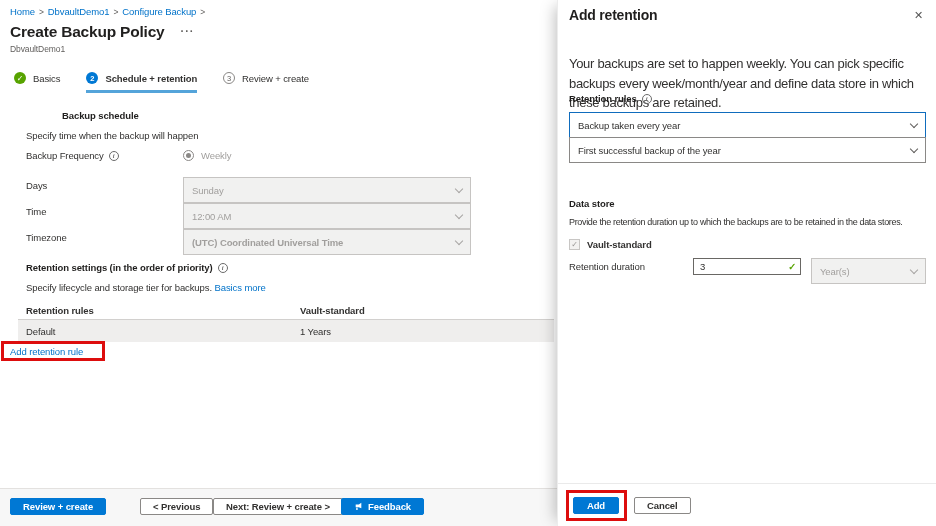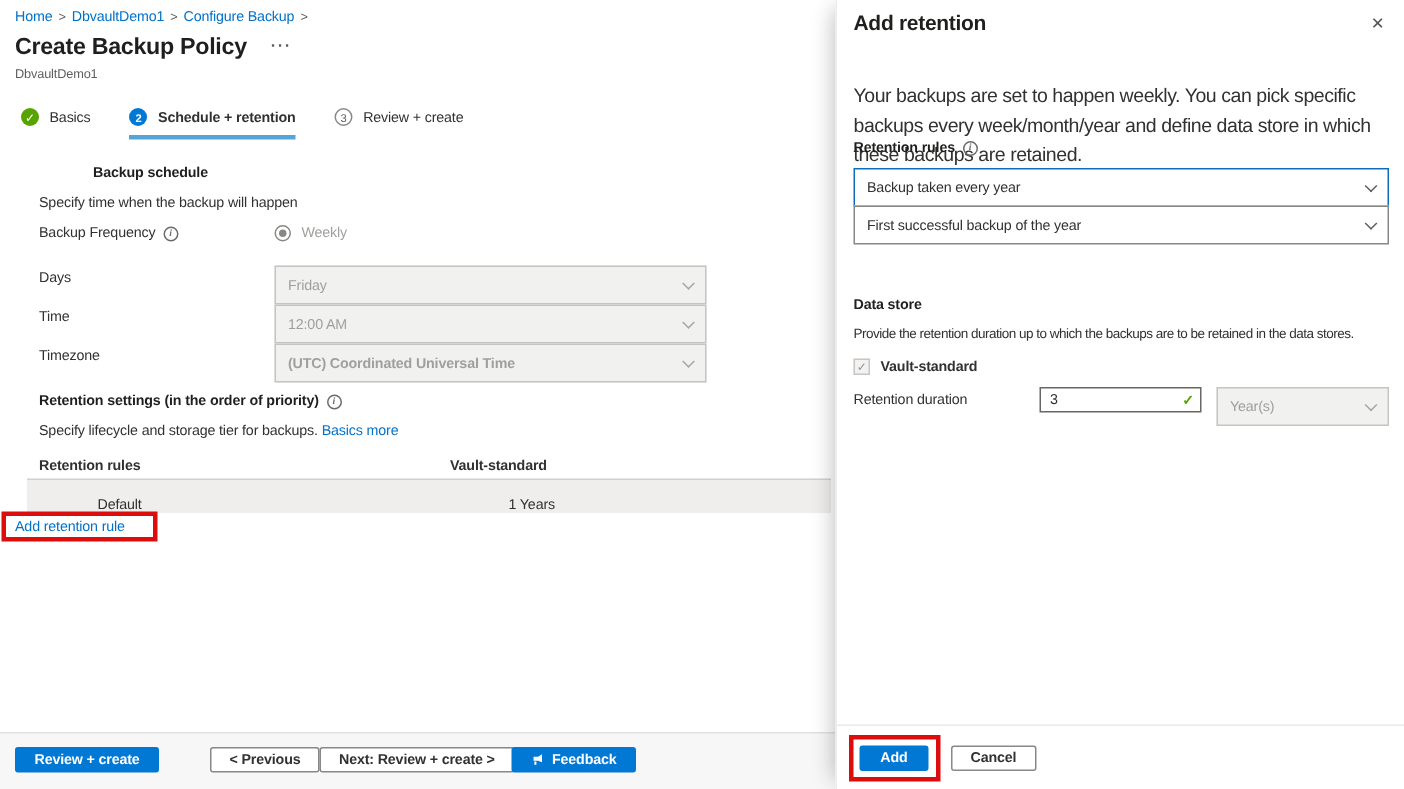--- a/index.html
+++ b/index.html
@@ -48,21 +48,21 @@
   .sel.focused { border-color: #0f6cbd; }
   .chev { width: 6px; height: 6px; border-right: 1.2px solid #605e5c; border-bottom: 1.2px solid #605e5c;
     transform: rotate(45deg); margin-top: -3px; flex: 0 0 auto; }
   .sel.disabled .chev { border-color: #a7a5a3; }
 
   .muted { color: #a19f9d; }
 
   
   .rtable { top: 301px; left: 18px; width: 536px; }
   .rtable .hrow { display: flex; height: 19px; align-items: center; border-bottom: 1px solid #d2d0ce; font-weight: 700; }
-  .rtable .drow { display: flex; height: 22px; align-items: flex-end; background: #efeeed; padding-left: 39px; }
+  .rtable .drow { display: flex; height: 22px; align-items: center; background: #efeeed; }
   .rtable .c1 { width: 282px; padding-left: 8px; }
   .rtable .c2 { flex: 1; }
 
   .add-link { top: 346px; left: 10px; font-size: 9.5px; }
 
   .annotation-box { position: absolute; border: 3px solid #dd0d0d; pointer-events: none; z-index: 6; }
 
   
   .lfooter { position: absolute; left: 0; right: 0; bottom: 0; height: 38px; background: #f7f7f7; border-top: 1px solid #e3e1df; }
   .btn { position: absolute; top: 9px; height: 17px; display: inline-flex; align-items: center; justify-content: center;
@@ -126,21 +126,21 @@
   </div>
   <div class="abs" style="top:150px; left:183px; display:flex; align-items:center; gap:7px;">
     <span class="radio">
         <span class="dot"></span>
       </span>
     <span class="muted">Weekly</span>
   </div>
 
   <div class="abs form-label" style="top:180px; left:26px;">Days</div>
   <div class="abs sel disabled" style="top:177px; left:183px; width:288px;">
-    <span>Friday</span>
+    <span>Sunday</span>
       <span class="chev"></span>
   </div>
 
   <div class="abs form-label" style="top:206px; left:26px;">Time</div>
   <div class="abs sel disabled" style="top:203px; left:183px; width:288px;">
     <span>12:00 AM</span>
       <span class="chev"></span>
   </div>
 
   <div class="abs form-label" style="top:232px; left:26px;">Timezone</div>

